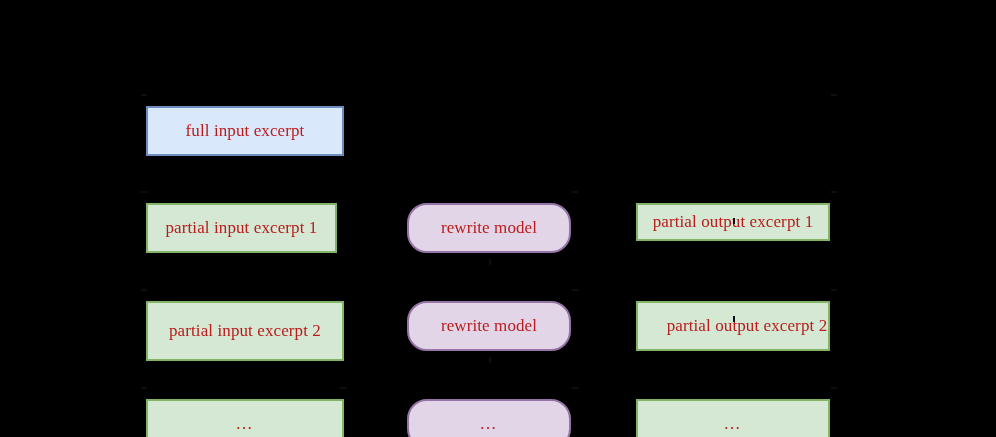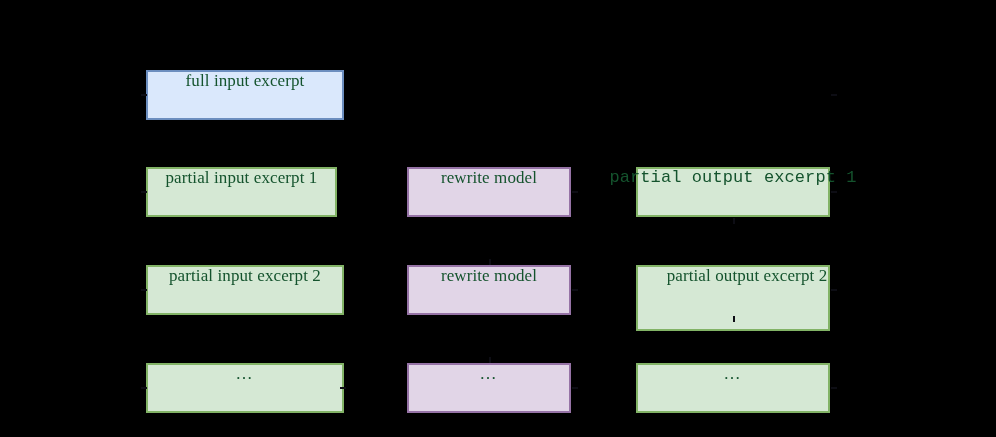--- a/index.html
+++ b/index.html
@@ -12,41 +12,43 @@
     width: 996px;
     height: 437px;
     background: #000000;
     overflow: hidden;
     font-family: "Liberation Serif", "DejaVu Serif", serif;
   }
   .node {
     position: absolute;
     box-sizing: border-box;
     display: flex;
-    align-items: flex-start;
+    align-items: center;
     justify-content: center;
     border-style: solid;
     border-width: 2px;
     font-size: 17px;
     line-height: 1.1;
-    color: #14532d;
+    color: #b91c1c;
     white-space: nowrap;
     letter-spacing: 0.1px;
+    margin-top: 36px;
   }
   .node.blue {
     background: #dae8fc;
     border-color: #6c8ebf;
   }
   .node.green {
     background: #d5e8d4;
     border-color: #82b366;
   }
   .node.purple {
     background: #e1d5e7;
     border-color: #9673a6;
+    border-radius: 20px;
   }
   .node .lbl {
     display: block;
   }
   .node.ellipsis .lbl {
     font-size: 17px;
     letter-spacing: 2px;
   }
   .stub {
     position: absolute;
@@ -72,33 +74,33 @@
 
 
   <div class="node green" style="left:146px; top:167px; width:191px; height:50px;">
     <span class="lbl">partial input excerpt 1</span>
   </div>
 
   <div class="node purple" style="left:407px; top:167px; width:164px; height:50px;">
     <span class="lbl">rewrite model</span>
   </div>
 
-  <div class="node green" style="left:636px; top:167px; width:194px; height:50px;font-family:Liberation Mono, monospace;">
+  <div class="node green" style="left:636px; top:167px; width:194px; height:38px;">
     <span class="lbl">partial output excerpt 1</span>
   </div>
 
-  <div class="node green" style="left:146px; top:265px; width:198px; height:50px;">
+  <div class="node green" style="left:146px; top:265px; width:198px; height:60px;">
     <span class="lbl">partial input excerpt 2</span>
   </div>
 
   <div class="node purple" style="left:407px; top:265px; width:164px; height:50px;">
     <span class="lbl">rewrite model</span>
   </div>
 
-  <div class="node green" style="left:636px; top:265px; width:194px; height:66px;padding-left:28px;">
+  <div class="node green" style="left:636px; top:265px; width:194px; height:50px;padding-left:28px;">
     <span class="lbl">partial output excerpt 2</span>
   </div>
 
   <div class="node green ellipsis" style="left:146px; top:363px; width:198px; height:50px;">
     <span class="lbl">…</span>
   </div>
 
   <div class="node purple ellipsis" style="left:407px; top:363px; width:164px; height:50px;">
     <span class="lbl">…</span>
   </div>

